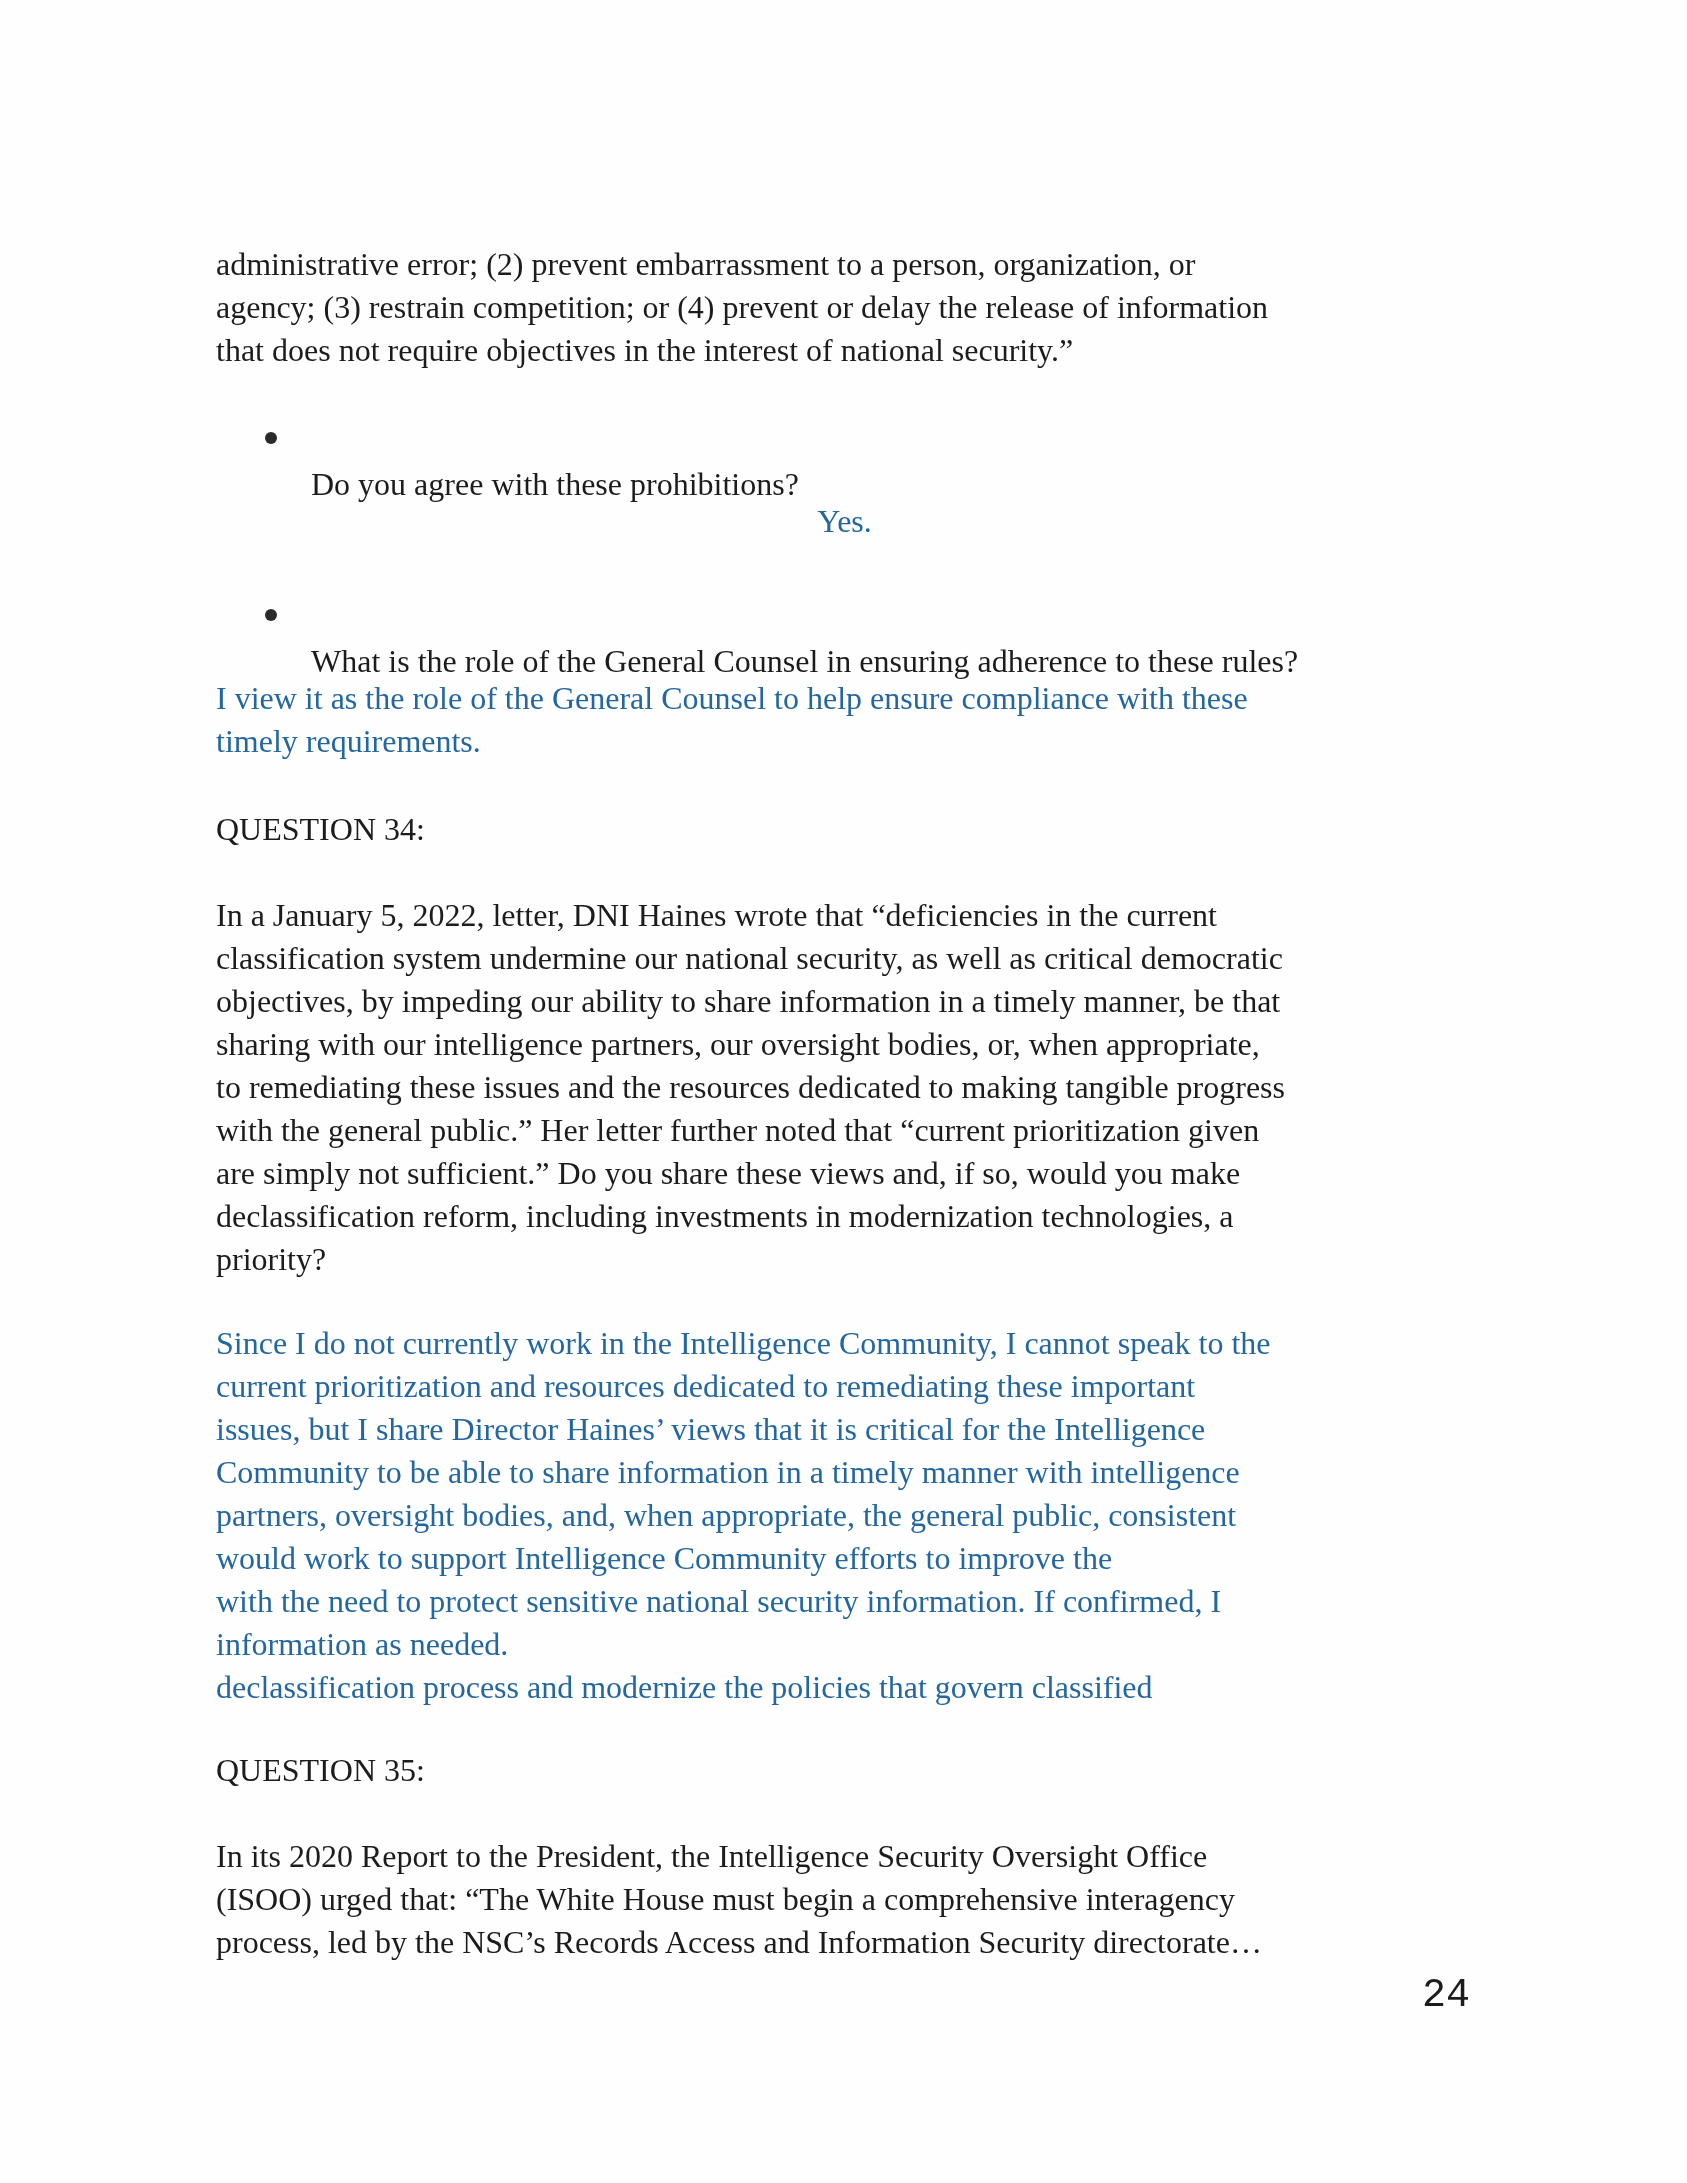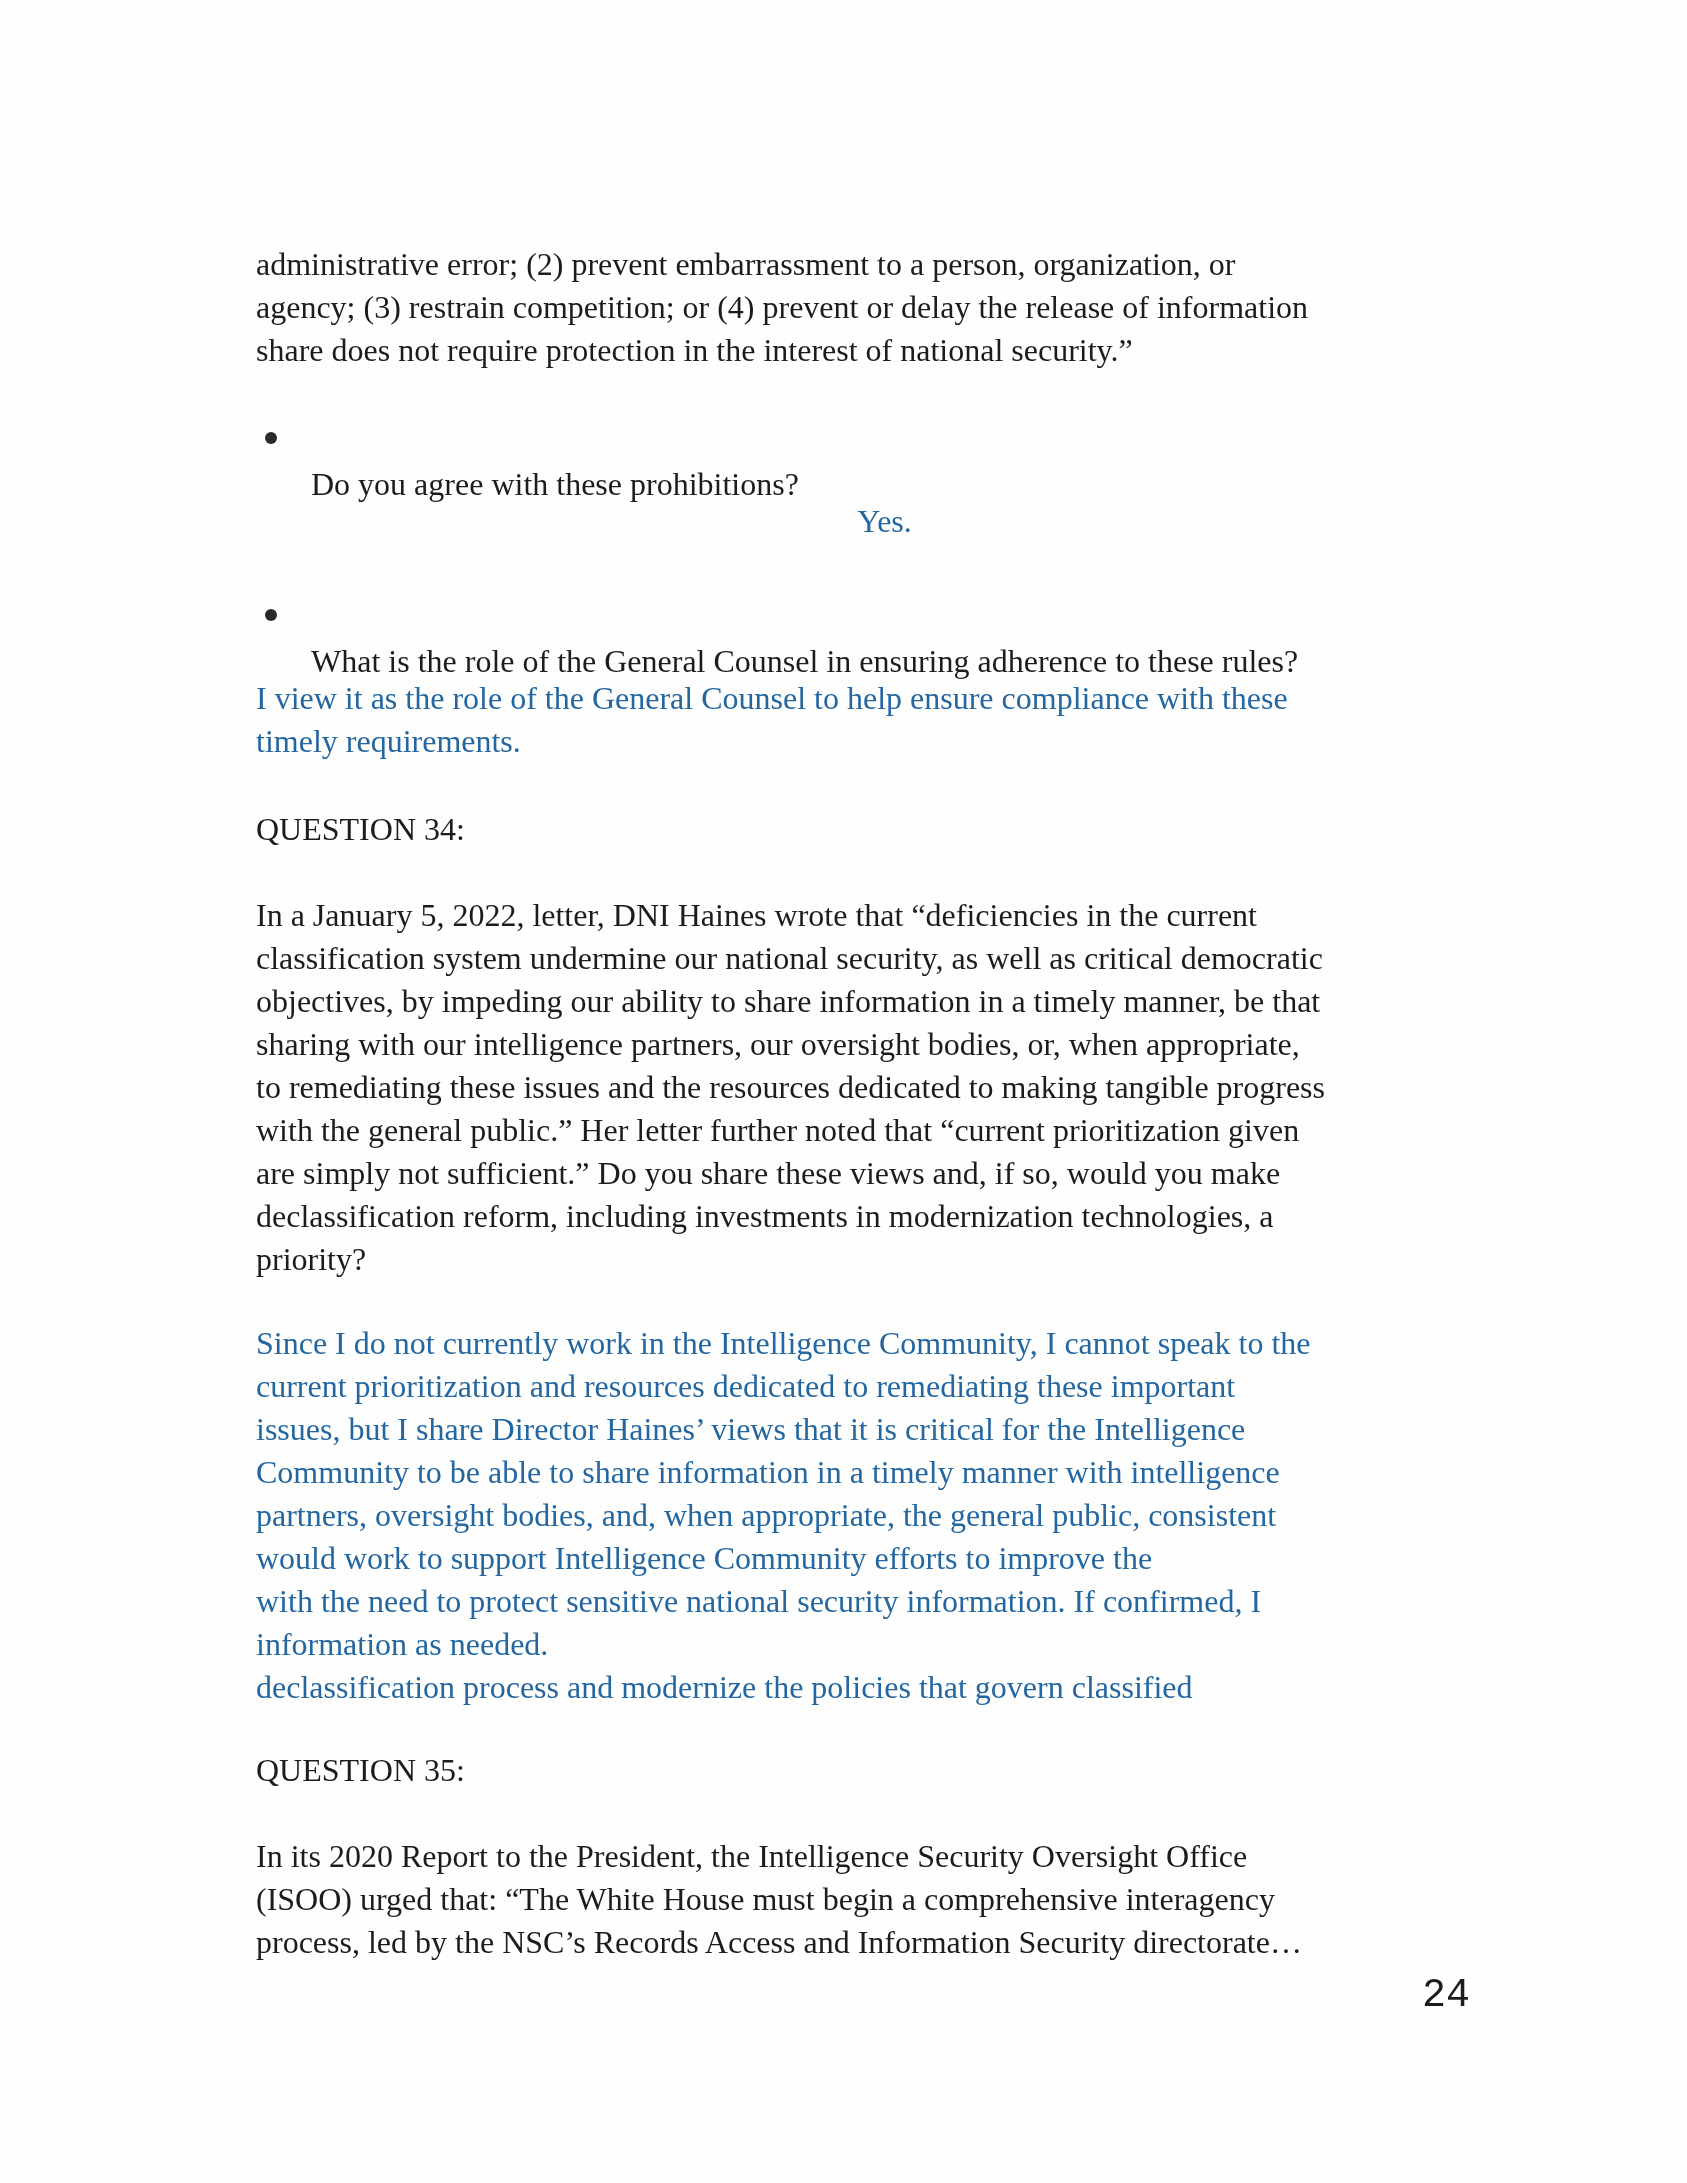--- a/index.html
+++ b/index.html
@@ -19,21 +19,20 @@
     position: absolute;
     left: 0; top: 0;
     width: 1687px;
     height: 2183px;
     background: #fefefe;
   }
   .block {
     position: absolute;
     left: 216px;
     width: 1257px;
-    margin-left: 40px;
   }
   .line {
     display: block;
     height: 43px;
     line-height: 43px;
     font-size: 32px;
     white-space: nowrap;
   }
   .answer .line { color: #2466a0; }
   .bullet-row {
@@ -71,21 +70,21 @@
   }
 </style>
 </head>
 <body>
 
 <div class="page">
 
   <div class="block" style="top:243px;">
     <span class="line">administrative error; (2) prevent embarrassment to a person, organization, or</span>
     <span class="line">agency; (3) restrain competition; or (4) prevent or delay the release of information</span>
-    <span class="line">share does not require protection in the interest of national security.”</span>
+    <span class="line">that does not require objectives in the interest of national security.”</span>
   </div>
 
   <div class="bullet-row" style="top:415px;">
     <span class="bullet-dot"></span>
     <span class="bullet-text">Do you agree with these prohibitions?</span>
   </div>
 
   <div class="block answer" style="top:500px;text-align:center;">
     <span class="line">Yes.</span>
   </div>

